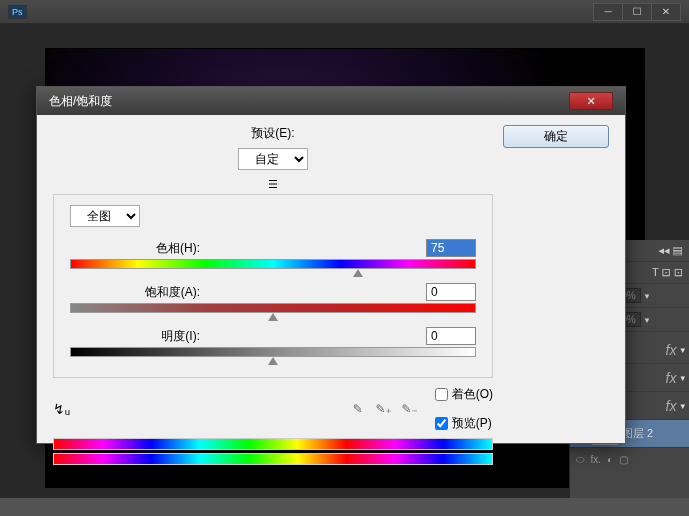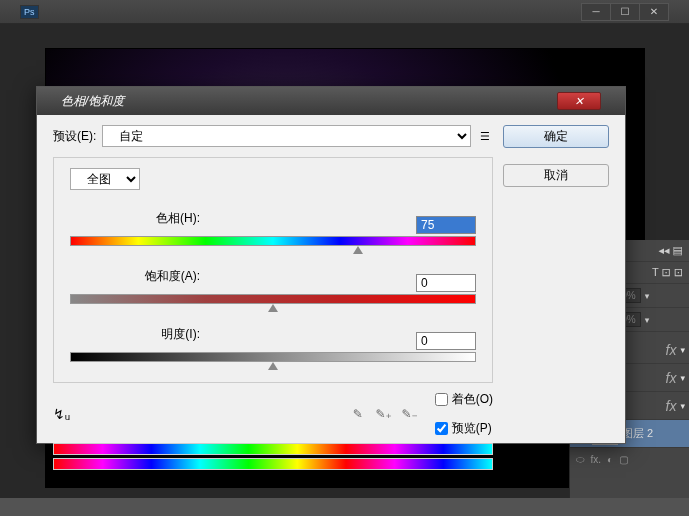--- a/index.html
+++ b/index.html
@@ -1,47 +1,47 @@
 <!DOCTYPE html>
 <html><head>
 <meta charset="utf-8">
 <style>
 * { box-sizing: border-box; margin: 0; padding: 0; font-family: "Microsoft YaHei", sans-serif; }
 body { width: 689px; height: 516px; background: #a0a0a0; position: relative; overflow: hidden; }
 .main-window { position: absolute; top: 0; left: 0; width: 689px; height: 516px; background: #535353; }
-.main-titlebar { height: 24px; background: linear-gradient(#4a4a4a, #3d3d3d); display: flex; align-items: center; padding: 0 20px; color: #ddd; font-size: 12px; border-bottom: 1px solid #2a2a2a; }
+.main-titlebar { height: 24px; background: linear-gradient(#4a4a4a, #3d3d3d); display: flex; align-items: center; padding: 0 8px; color: #ddd; font-size: 12px; border-bottom: 1px solid #2a2a2a; }
 .main-titlebar .wincontrols { margin-left: auto; display: flex; gap: 0; }
 .wincontrols .btn { width: 30px; height: 18px; background: #3d3d3d; display: flex; align-items: center; justify-content: center; color: #ccc; font-size: 10px; border: 1px solid #555; margin-left: -1px; cursor: pointer; }
 .canvas-area { position: absolute; top: 24px; left: 0; right: 0; bottom: 18px; background: #282828; padding: 24px; }
 .canvas-img { width: 600px; height: 440px; background: radial-gradient(ellipse at 40% 30%, #3a2a4a 0%, #1a0a2a 30%, #000 60%); margin: 0 auto; position: relative; border: 1px solid #000; }
 .statusbar { position: absolute; bottom: 0; left: 0; right: 0; height: 18px; background: #3d3d3d; display: flex; align-items: center; padding: 0 12px; color: #ccc; font-size: 11px; gap: 40px; border-top: 1px solid #555; }
 .right-panel { position: absolute; right: 0; top: 240px; width: 120px; bottom: 18px; background: #454545; border-left: 1px solid #2a2a2a; }
 .rp-row { display: flex; align-items: center; padding: 4px 6px; color: #ccc; font-size: 11px; gap: 4px; border-bottom: 1px solid #3a3a3a; }
 .rp-row .spin { background: #393939; border: 1px solid #2a2a2a; padding: 1px 4px; font-size: 10px; color: #888; }
 .layers { padding: 4px 0; }
 .layer-item { display: flex; align-items: center; height: 28px; padding: 0 4px; gap: 4px; font-size: 11px; color: #ddd; border-bottom: 1px solid #3a3a3a; }
 .layer-item.sel { background: #5a7aa0; }
 .eye { width: 14px; height: 14px; display: inline-block; background: #222; border-radius: 2px; }
 .thumb { width: 26px; height: 22px; background: linear-gradient(135deg, #2a1a3a, #4a2a5a); border: 1px solid #aaa; }
 .fx { margin-left: auto; font-style: italic; color: #aaa; font-size: 14px; }
 .layer-footer { display: flex; gap: 6px; padding: 2px 6px; font-size: 10px; color: #999; }
 
 .dialog { position: absolute; left: 36px; top: 86px; width: 590px; height: 358px; background: #f0f0f0; border: 1px solid #555; box-shadow: 0 4px 20px rgba(0,0,0,0.6); }
-.dlg-titlebar { height: 28px; background: linear-gradient(#5a5a5a, #3a3a3a); display: flex; align-items: center; padding: 0 24px; color: #fff; font-size: 12px; font-style: italic; }
+.dlg-titlebar { height: 28px; background: linear-gradient(#5a5a5a, #3a3a3a); display: flex; align-items: center; padding: 0 12px; color: #fff; font-size: 12px; }
 .dlg-close { margin-left: auto; width: 44px; height: 18px; background: linear-gradient(#d04040, #a02020); border-radius: 2px; display: flex; align-items: center; justify-content: center; color: #fff; font-size: 11px; cursor: pointer; border: 1px solid #702020; }
 .dlg-body { padding: 10px 16px; display: flex; gap: 10px; }
 .dlg-left { flex: 1; }
-.preset-row { display: flex; align-items: center; gap: 6px; font-size: 12px; margin-bottom: 10px; }
+.preset-row { display: flex; align-items: center; gap: 6px; font-size: 12px; margin-bottom: 2px; flex-direction: column; }
 .preset-row select, .channel-sel select { flex: 1; font-size: 12px; padding: 2px 12px; border: 1px solid #aaa; background: #fff; }
 .preset-icon { width: 16px; height: 16px; display: flex; align-items: center; justify-content: center; font-size: 11px; cursor: pointer; }
 .slider-box { border: 1px solid #ccc; padding: 10px 16px 6px; background: #f0f0f0; }
 .channel-sel { margin-bottom: 12px; width: 110px; }
 .slider-row { display: flex; align-items: center; margin-bottom: 2px; font-size: 12px; gap: 10px; }
 .slider-row .lbl { width: 130px; text-align: right; }
-.slider-row input[type=text] { width: 60px; padding: 1px 4px; font-size: 12px; text-align: left; border: 1px solid #888; margin-top: 14px; }
+.slider-row input[type=text] { width: 50px; padding: 1px 4px; font-size: 12px; text-align: left; border: 1px solid #888; }
 .slider-row input.sel { background: #3a7ad0; color: #fff; }
 .slider-track { height: 10px; margin: 0 0 14px 0; position: relative; border: 1px solid #999; }
 .hue-grad { background: linear-gradient(90deg, red, yellow, lime, cyan, blue, magenta, red); }
 .sat-grad { background: linear-gradient(90deg, #888, #a04040, #c02020, #f00); }
 .light-grad { background: linear-gradient(90deg, #000, #888, #fff); }
 .slider-thumb { position: absolute; top: 9px; width: 0; height: 0; border-left: 5px solid transparent; border-right: 5px solid transparent; border-bottom: 8px solid #888; transform: translateX(-5px); cursor: pointer; }
 .tools-row { display: flex; align-items: center; margin-top: 8px; gap: 8px; font-size: 12px; }
 .tools-row .hand { font-size: 14px; cursor: pointer; }
 .dropper { width: 18px; height: 18px; display: flex; align-items: center; justify-content: center; cursor: pointer; color: #666; }
 .checks { display: flex; flex-direction: column; gap: 12px; margin-left: 8px; }
@@ -179,17 +179,16 @@
         </div>
 
         <div class="hue-strips">
           <div class="hue-strip"></div>
           <div class="hue-strip"></div>
         </div>
       </div>
 
       <div class="dlg-right">
         <div class="dlg-btn">确定</div>
-        <div class="dlg-btn cancel">取消</div>
       </div>
     </div>
   </div>
 </div>
 
 </body></html>

